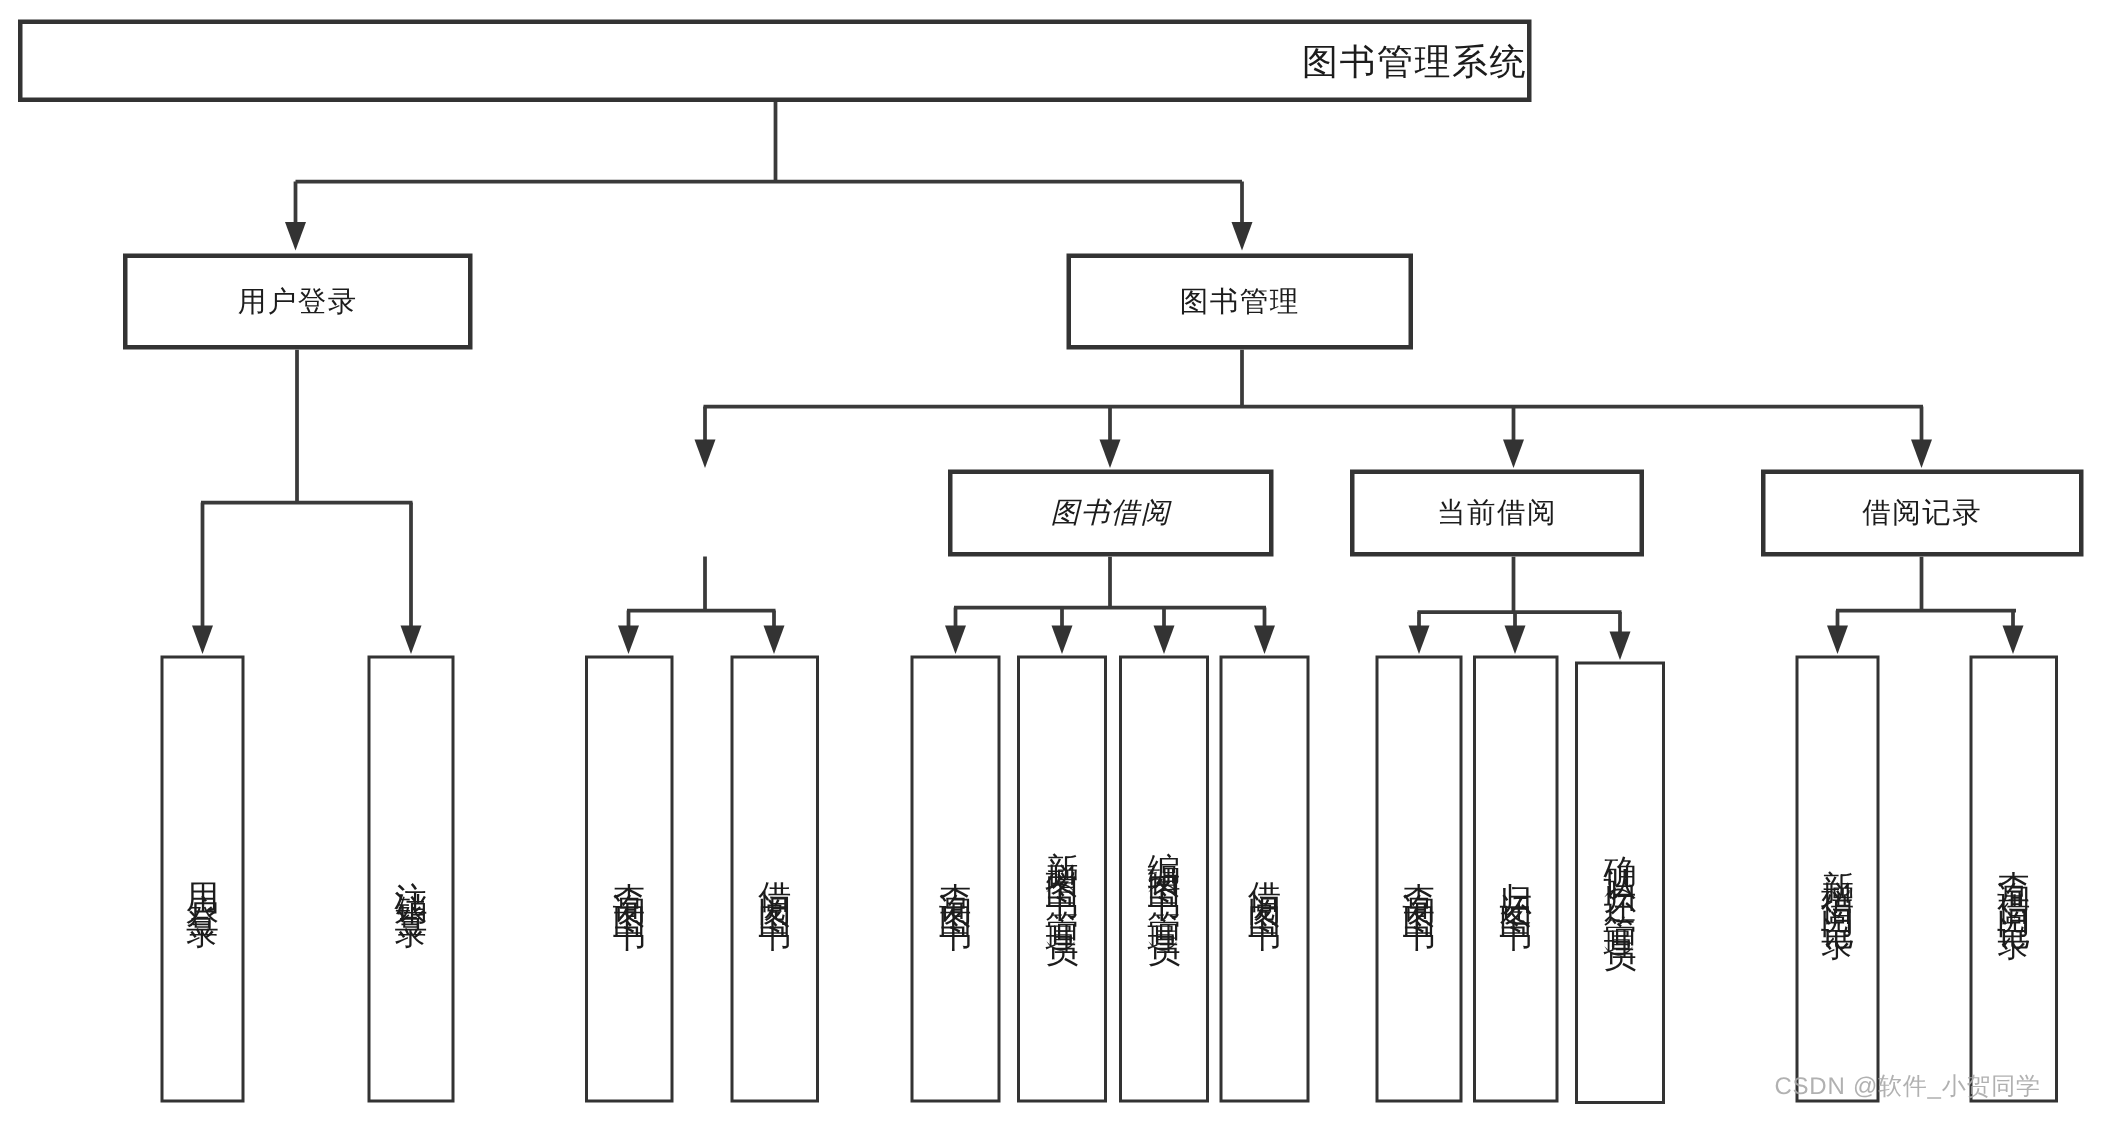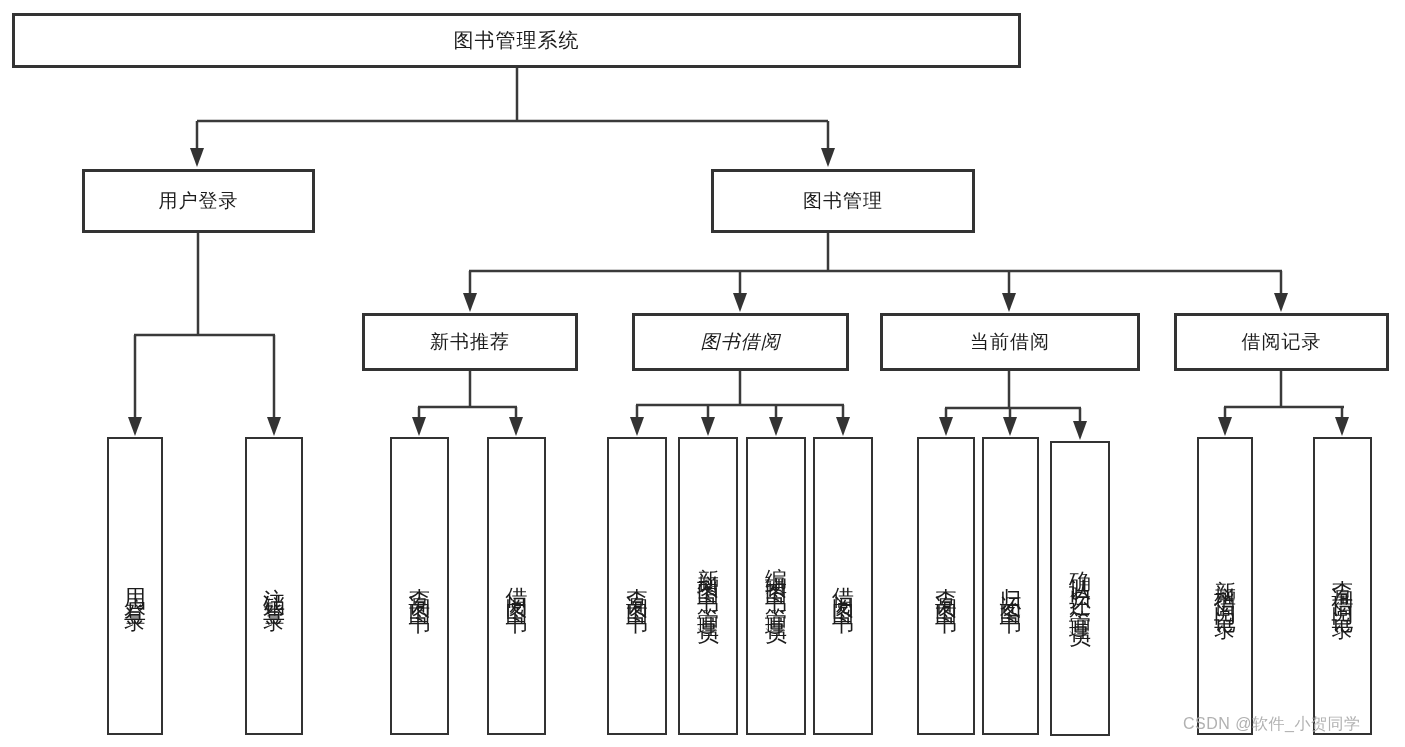--- a/index.html
+++ b/index.html
@@ -20,21 +20,21 @@
     background:#ffffff;
     border:3px solid #333333;
     display:flex;
     align-items:center;
     justify-content:center;
     z-index:1;
     font-size:19px;
     letter-spacing:1px;
     white-space:nowrap;
   }
-  .root{border-width:3px;font-size:20px;}
+  .root{border-width:3px;font-size:24px;justify-content:flex-end;}
   .v{
     writing-mode:vertical-rl;
     border-width:2px;
     font-size:22px;
     letter-spacing:8px;
     line-height:1;
   }
   #watermark{
     position:absolute;
     left:1183px;top:714px;
@@ -126,31 +126,28 @@
     </g>
   </svg>
 
   <div class="box root" style="left:12px;top:13px;width:1009px;height:55px;">
     <span>图书管理系统</span>
   </div>
 
   <div class="box" style="left:82px;top:169px;width:233px;height:64px;">
     <span>用户登录</span>
   </div>
-  <div class="box" style="left:711px;top:169px;width:264px;height:64px;">
+  <div class="box" style="left:711px;top:169px;width:231px;height:64px;">
     <span>图书管理</span>
   </div>
 
-  <div class="box" style="left:362px;top:313px;width:216px;height:58px;">
-    <span>新书推荐</span>
-  </div>
   <div class="box" style="left:632px;top:313px;width:217px;height:58px;font-style:italic;">
     <span>图书借阅</span>
   </div>
-  <div class="box" style="left:880px;top:313px;width:260px;height:58px;">
+  <div class="box" style="left:900px;top:313px;width:196px;height:58px;">
     <span>当前借阅</span>
   </div>
   <div class="box" style="left:1174px;top:313px;width:215px;height:58px;">
     <span>借阅记录</span>
   </div>
 
   <div class="box v" style="left:107px;top:437px;width:56px;height:298px;">
     <span>用户登录</span>
   </div>
   <div class="box v" style="left:245px;top:437px;width:58px;height:298px;">

